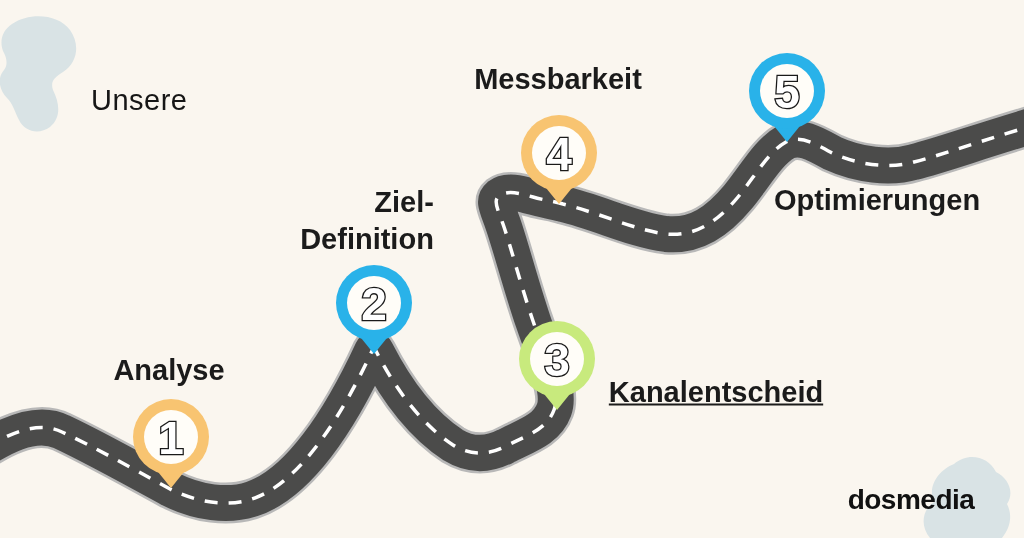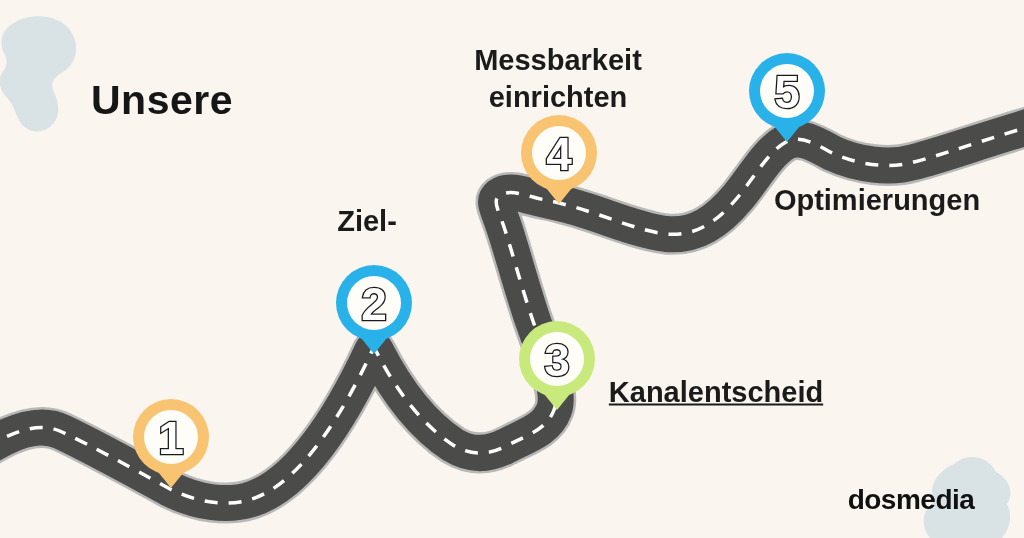--- a/index.html
+++ b/index.html
@@ -6,21 +6,21 @@
   html,body { width:1024px; height:538px; }
   body { font-family:"Liberation Sans", sans-serif; }
   .canvas {
     position:relative; width:1024px; height:538px;
     background:#faf6ef; overflow:hidden;
   }
   .blob { position:absolute; }
   .road-svg { position:absolute; left:0; top:0; }
   .title {
     position:absolute; left:91px; top:76px;
-    font-size:41px; font-weight:700; line-height:48px;
+    font-size:29px; font-weight:400; line-height:48px;
     color:#161616; letter-spacing:0.5px;
   }
   .step-label {
     position:absolute; transform:translate(-50%,-50%);
     font-size:29px; font-weight:700; color:#1b1b1b;
     text-align:center; line-height:37px; white-space:nowrap;
   }
   .pin { position:absolute; width:80px; height:92px; }
   .pin-num {
     font-family:"Liberation Sans", sans-serif;
@@ -48,29 +48,32 @@
   </svg>
 
   <svg class="road-svg" width="1024" height="538" viewBox="0 0 1024 538">
     <path d="M -14 448 C 16 429 42 422 62 432 C 94 447 130 467 170 489 C 198 503 228 507 252 499 C 298 484 340 420 372 351 C 373 349 375 349 376 351 C 398 394 424 426 453 445 C 471 456 489 455 506 446 C 528 435 547 429 554 410 C 561 392 546 359 533 321 C 521 286 511 247 503 224 C 497 207 493 201 499 196 C 507 190 519 193 533 197 C 543 200 553 201 563 204 C 600 213 634 230 666 234 C 696 237 718 221 738 197 C 756 175 768 152 786 142 C 800 135 814 143 832 153 C 858 165 890 169 914 162 C 942 155 980 141 1038 124" fill="none" stroke="#b8b8b8" stroke-width="41" stroke-linecap="round" stroke-linejoin="round"></path>
     <path d="M -14 448 C 16 429 42 422 62 432 C 94 447 130 467 170 489 C 198 503 228 507 252 499 C 298 484 340 420 372 351 C 373 349 375 349 376 351 C 398 394 424 426 453 445 C 471 456 489 455 506 446 C 528 435 547 429 554 410 C 561 392 546 359 533 321 C 521 286 511 247 503 224 C 497 207 493 201 499 196 C 507 190 519 193 533 197 C 543 200 553 201 563 204 C 600 213 634 230 666 234 C 696 237 718 221 738 197 C 756 175 768 152 786 142 C 800 135 814 143 832 153 C 858 165 890 169 914 162 C 942 155 980 141 1038 124" fill="none" stroke="#4b4b4a" stroke-width="36" stroke-linecap="round" stroke-linejoin="round"></path>
     <path d="M -14 448 C 16 429 42 422 62 432 C 94 447 130 467 170 489 C 198 503 228 507 252 499 C 298 484 340 420 372 351 C 373 349 375 349 376 351 C 398 394 424 426 453 445 C 471 456 489 455 506 446 C 528 435 547 429 554 410 C 561 392 546 359 533 321 C 521 286 511 247 503 224 C 497 207 493 201 499 196 C 507 190 519 193 533 197 C 543 200 553 201 563 204 C 600 213 634 230 666 234 C 696 237 718 221 738 197 C 756 175 768 152 786 142 C 800 135 814 143 832 153 C 858 165 890 169 914 162 C 942 155 980 141 1038 124" fill="none" stroke="#ffffff" stroke-width="3.5" stroke-dasharray="13 11"></path>
   </svg>
 
   <h1 class="title"><span>Unsere</span><br></h1>
 
+  <div class="step-label" style="left:169px; top:370px;">
+    <span>Analyse</span>
+  </div>
   <div class="step-label" style="left:367px; top:221px;text-align:right;">
     <div>Ziel-</div>
+    <div>Definition</div>
   </div>
   <div class="step-label" style="left:716px; top:392px;text-decoration:underline;">
     <span>Kanalentscheid</span>
   </div>
   <div class="step-label" style="left:558px; top:79px;">
     <div>Messbarkeit</div>
-    <div>einrichten</div>
   </div>
   <div class="step-label" style="left:877px; top:200px;">
     <span>Optimierungen</span>
   </div>
 
   <div class="pin" style="left:131px; top:397px;">
     <svg width="80" height="92" viewBox="0 0 80 92">
       <polygon points="15,60 65,60 40,91" fill="#f8c471"></polygon>
       <circle cx="40" cy="40" r="38" fill="#f8c471"></circle>
       <circle cx="40" cy="40" r="27" fill="#fffdf8"></circle>

